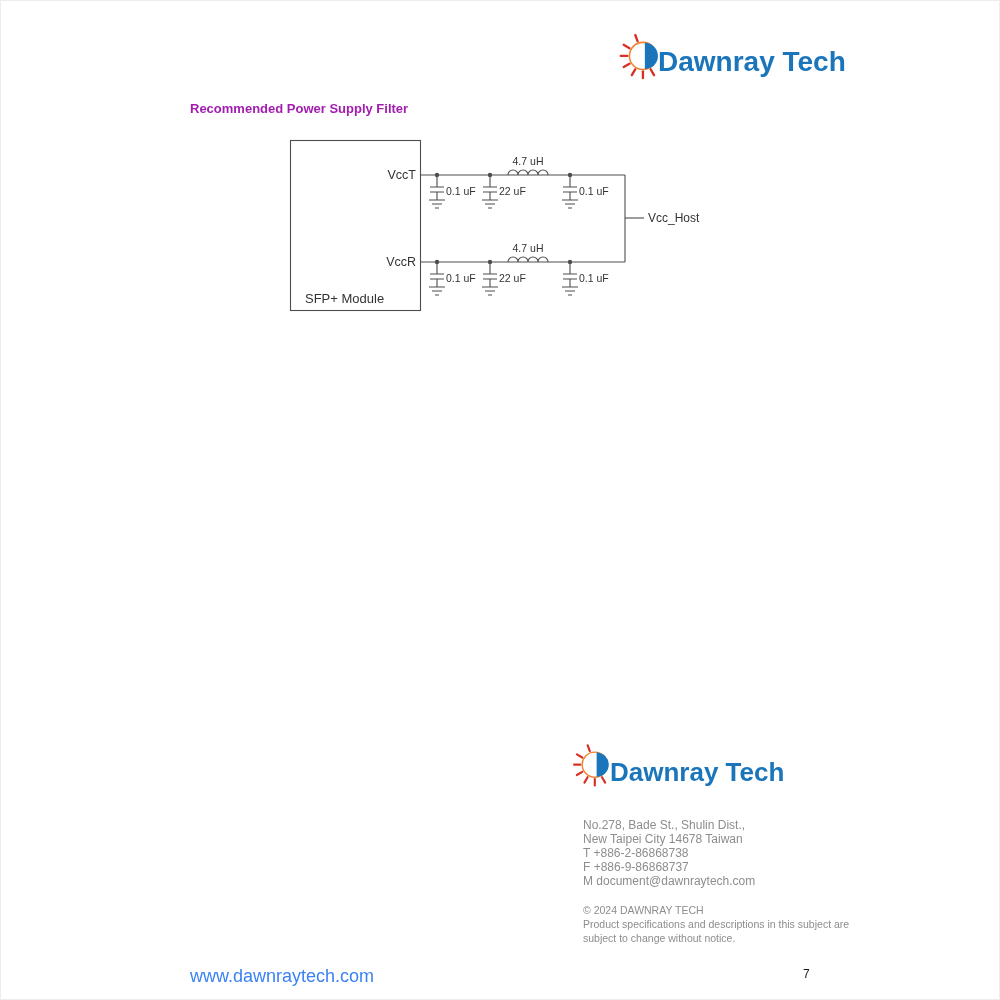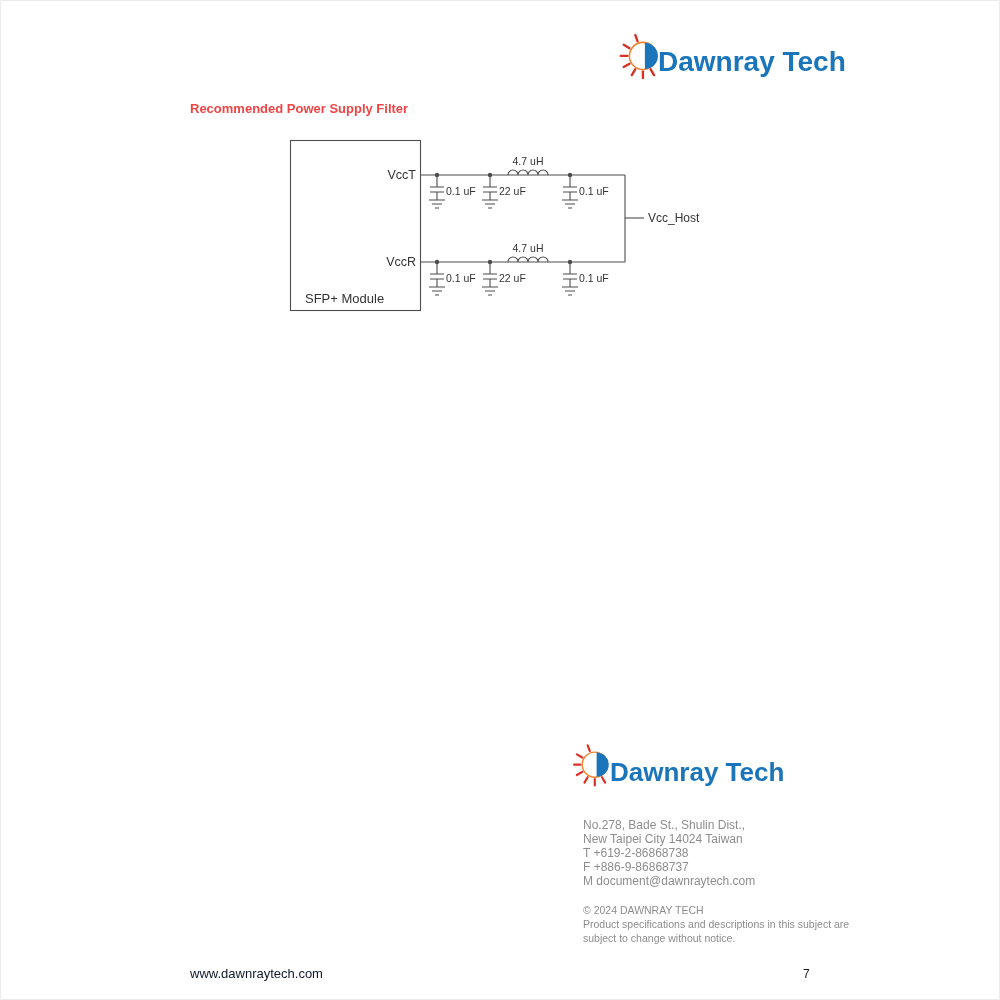--- a/index.html
+++ b/index.html
@@ -1,19 +1,19 @@
 <!DOCTYPE html>
 <html><head>
 <meta charset="utf-8">
 <style>
   html,body{margin:0;padding:0;background:#ffffff;}
   .page{position:relative;width:1000px;height:1000px;background:#fff;overflow:hidden;
         font-family:"Liberation Sans",sans-serif;box-shadow:inset 0 0 0 1px #ececec;}
 
-  .heading{position:absolute;left:190px;top:101px;margin:0;font-size:13px;font-weight:bold;color:#ef4444;}
+  .heading{position:absolute;left:190px;top:101px;margin:0;font-size:13px;font-weight:bold;color:#a21caf;}
 
   .logo{position:absolute;}
   .logo-top{left:612px;top:22px;width:245px;height:72px;}
   .logo-bottom{left:566px;top:733px;width:255px;height:66px;}
   .logo-icon{position:absolute;left:0;top:0;}
   .logo-top .logo-icon{width:58px;height:62px;}
   .logo-bottom .logo-icon{width:54px;height:58px;}
   .logo-text{position:absolute;color:#1b75bb;font-weight:bold;white-space:nowrap;
              font-family:"Liberation Sans",sans-serif;}
   .logo-top .logo-text{left:46px;top:24px;font-size:28px;}
@@ -21,21 +21,21 @@
 
   .diagram{position:absolute;left:280px;top:132px;width:440px;height:190px;}
   .diagram text{font-family:"Liberation Sans",sans-serif;fill:#333;}
   .t-val{font-size:10.5px;}
   .t-port{font-size:12.5px;fill:#222;}
   .t-module{font-size:13px;fill:#222;}
   .t-host{font-size:12px;fill:#222;}
 
   .contact{position:absolute;left:583px;top:818px;font-size:12px;line-height:14px;color:#8d8d8d;}
   .legal{position:absolute;left:583px;top:903px;font-size:10.5px;line-height:14px;color:#8d8d8d;}
-  .site-url{position:absolute;left:190px;top:966px;font-size:13px;color:#0f172a;}
+  .site-url{position:absolute;left:190px;top:966px;font-size:18px;color:#3b82f6;}
   .page-num{position:absolute;left:803px;top:967px;font-size:12px;color:#1a1a1a;}
 </style>
 </head>
 <body>
 
 <div class="page">
 
   <div class="logo logo-top">
     <svg class="logo-icon" viewBox="0 0 60 64" aria-hidden="true">
       <g stroke="#d93025" stroke-width="2.4" stroke-linecap="round" fill="none">
@@ -112,22 +112,22 @@
         <path d="M40,48.9 43.5,54.9"></path>
       </g>
       <circle cx="32" cy="35" r="14" fill="none" stroke="#ef8432" stroke-width="1.6"></circle>
       <path d="M34,21.5 A13.5,13.5 0 0 1 34,48.5 Z" fill="#1b75bb"></path>
     </svg>
     <span class="logo-text">Dawnray Tech</span>
   </div>
 
   <div class="contact">
     <div>No.278, Bade St., Shulin Dist.,</div>
-    <div>New Taipei City 14024 Taiwan</div>
-    <div>T +619-2-86868738</div>
+    <div>New Taipei City 14678 Taiwan</div>
+    <div>T +886-2-86868738</div>
     <div>F +886-9-86868737</div>
     <div>M document@dawnraytech.com</div>
   </div>
 
   <div class="legal">
     <div>© 2024 DAWNRAY TECH</div>
     <div>Product specifications and descriptions in this subject are</div>
     <div>subject to change without notice.</div>
   </div>
 

